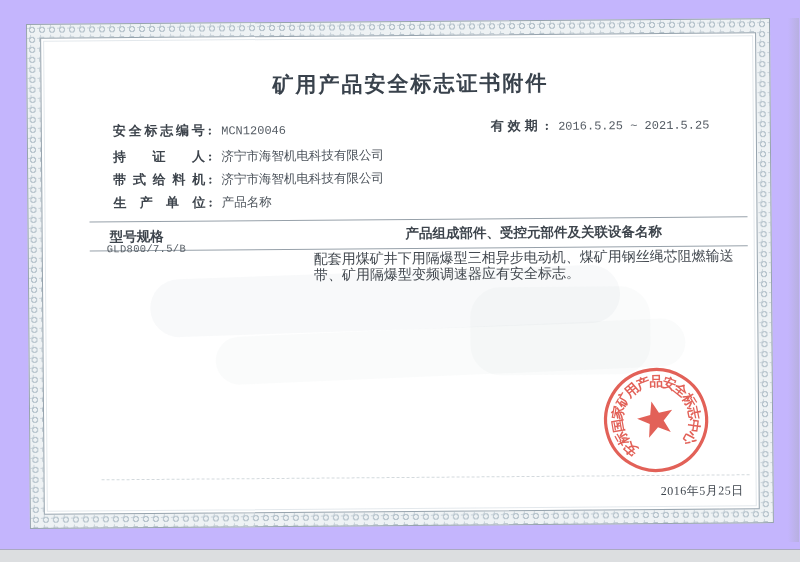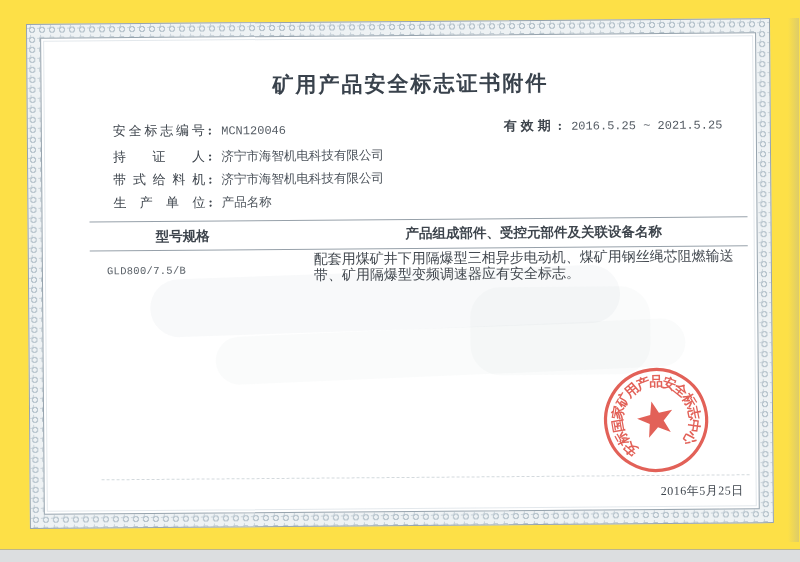--- a/index.html
+++ b/index.html
@@ -7,21 +7,21 @@
     --frame_line:#97a4ae;
     --frame_fill:#eef2f4;
     --frame_pattern:#b6c3cc;
     --text_dark:#3d444c;
     --text_value:#4c535b;
     --rule_gray:#97a1aa;
   }
   *{margin:0;padding:0;box-sizing:border-box;}
   html,body{width:800px;height:562px;overflow:hidden;background:#ffffff;
     font-family:"Liberation Serif","DejaVu Serif",serif;}
-  .page{position:relative;width:800px;height:562px;background:#fde047;}
+  .page{position:relative;width:800px;height:562px;background:#c4b5fd;}
 
   
   .sheet{position:absolute;left:0;top:0;width:800px;height:552px;
     transform:rotate(-0.45deg);transform-origin:400px 280px;}
 
   
   .frame{position:absolute;left:28px;top:21px;width:744px;height:505px;
     border:1px solid var(--frame_line);
     background-color:var(--frame_fill);
     background-image:
@@ -38,38 +38,38 @@
   .wm2{left:215px;top:328px;width:470px;height:48px;border-radius:50px;transform:rotate(-2deg);background:rgba(186,198,208,0.08);}
   .wm3{left:470px;top:288px;width:180px;height:88px;border-radius:30px;background:rgba(186,198,208,0.08);}
 
   .content{position:absolute;left:0;top:0;width:800px;height:552px;color:var(--text_dark);}
 
   .title{position:absolute;left:24px;right:0;top:70px;text-align:center;
     font-size:21px;font-weight:bold;letter-spacing:2px;color:#39424c;}
 
   .f-row{position:absolute;left:114px;font-size:13px;white-space:nowrap;}
   .f-label{display:inline-block;width:92px;text-align:justify;text-align-last:justify;
-    font-weight:400;color:var(--text_dark);}
+    font-weight:700;color:var(--text_dark);}
   .f-colon{margin:0 9px 0 3px;font-weight:600;}
   .f-value{font-size:12.5px;color:var(--text_value);}
   .mono{font-family:"Liberation Mono","DejaVu Sans Mono",monospace;font-size:12px;color:#565d65;}
 
   .validity{position:absolute;left:492px;top:118px;font-size:13px;white-space:nowrap;}
-  .validity .v-label{font-weight:600;letter-spacing:4px;margin-left:13px;}
+  .validity .v-label{font-weight:600;letter-spacing:4px;}
 
   .hline{position:absolute;left:90px;width:658px;height:0;border-top:1.5px solid var(--rule_gray);}
   .hline-1{top:219px;}
   .hline-2{top:248px;}
 
-  .th-model{position:absolute;left:110px;top:226px;width:100px;text-align:right;
+  .th-model{position:absolute;left:110px;top:226px;width:100px;text-align:left;
     font-size:13.5px;font-weight:600;}
   .th-comp{position:absolute;left:318px;top:225px;width:432px;text-align:center;
     font-size:13.5px;font-weight:600;}
 
-  .model-val{position:absolute;left:107px;top:263px;
+  .model-val{position:absolute;left:107px;top:241px;
     font-family:"Liberation Mono","DejaVu Sans Mono",monospace;
     font-size:10.5px;letter-spacing:0.3px;color:#5a6168;}
   .comp-text{position:absolute;left:314px;top:251px;width:436px;
     font-size:14px;line-height:16px;color:#42484f;}
 
   .dash-line{position:absolute;left:100px;top:477px;width:648px;height:0;
     border-top:1px dashed #ccd3d8;opacity:0.85;}
 
   .issue-date{position:absolute;left:600px;top:485px;width:142px;text-align:right;
     font-size:12px;color:var(--text_dark);letter-spacing:0.5px;}

